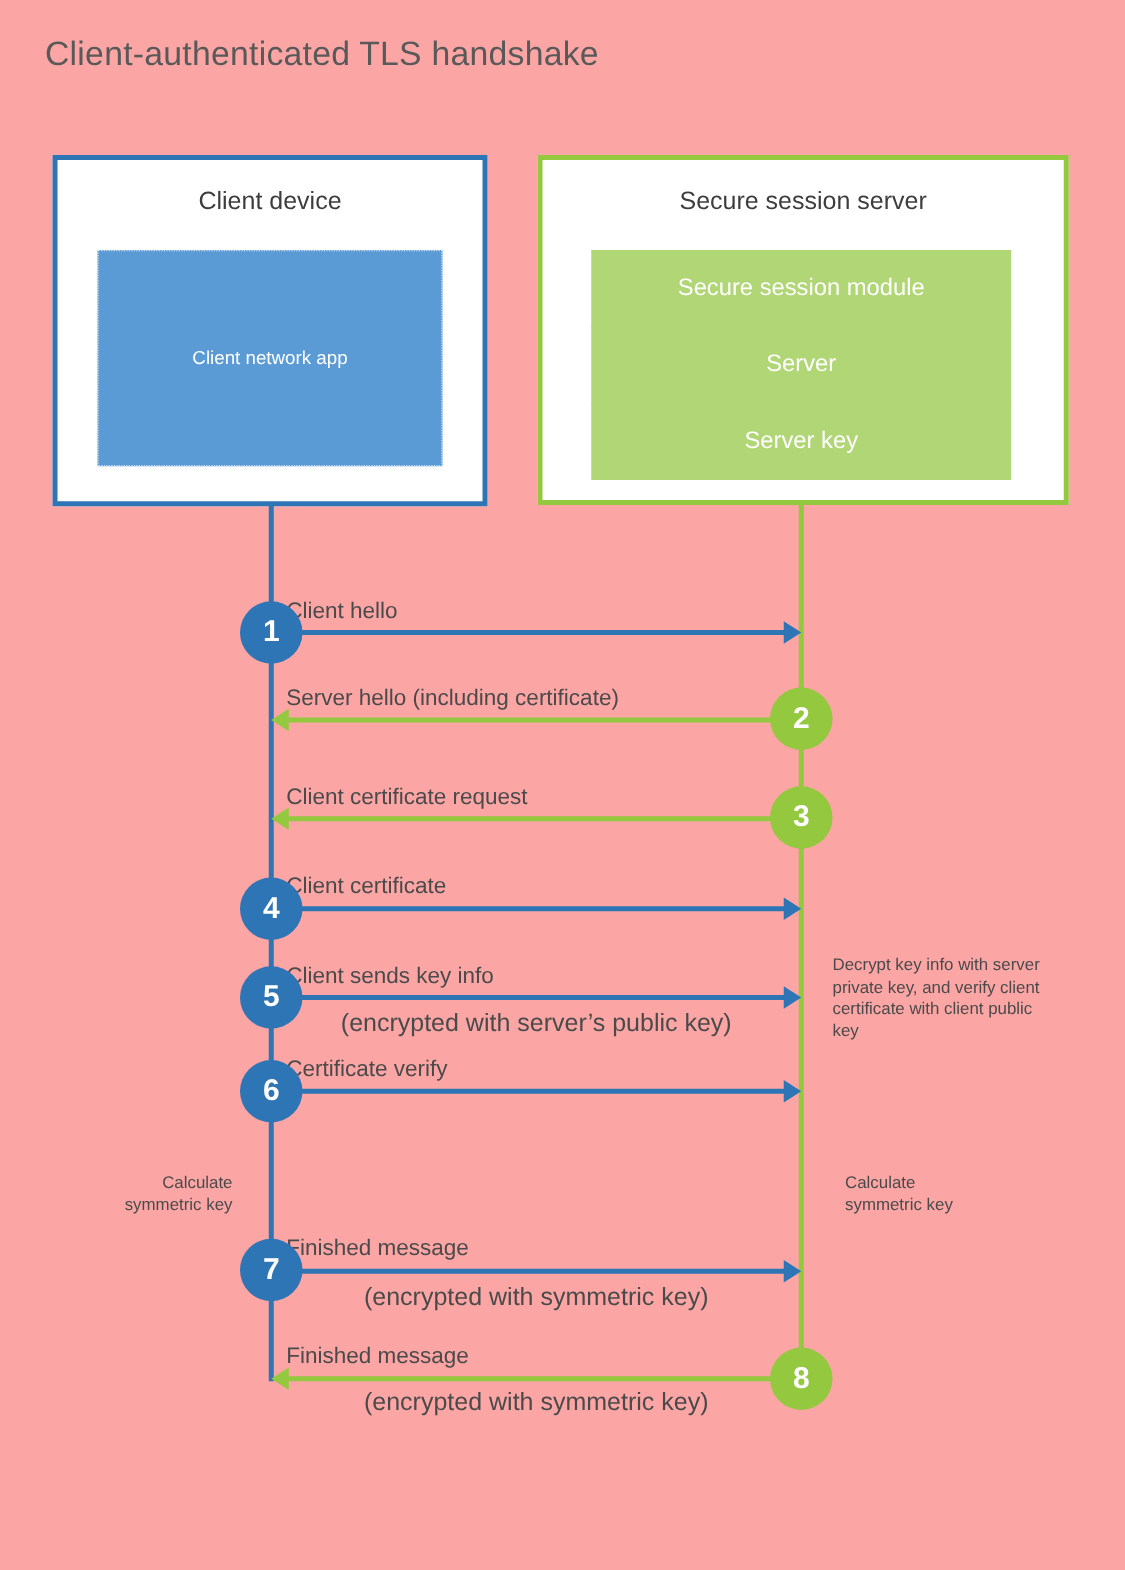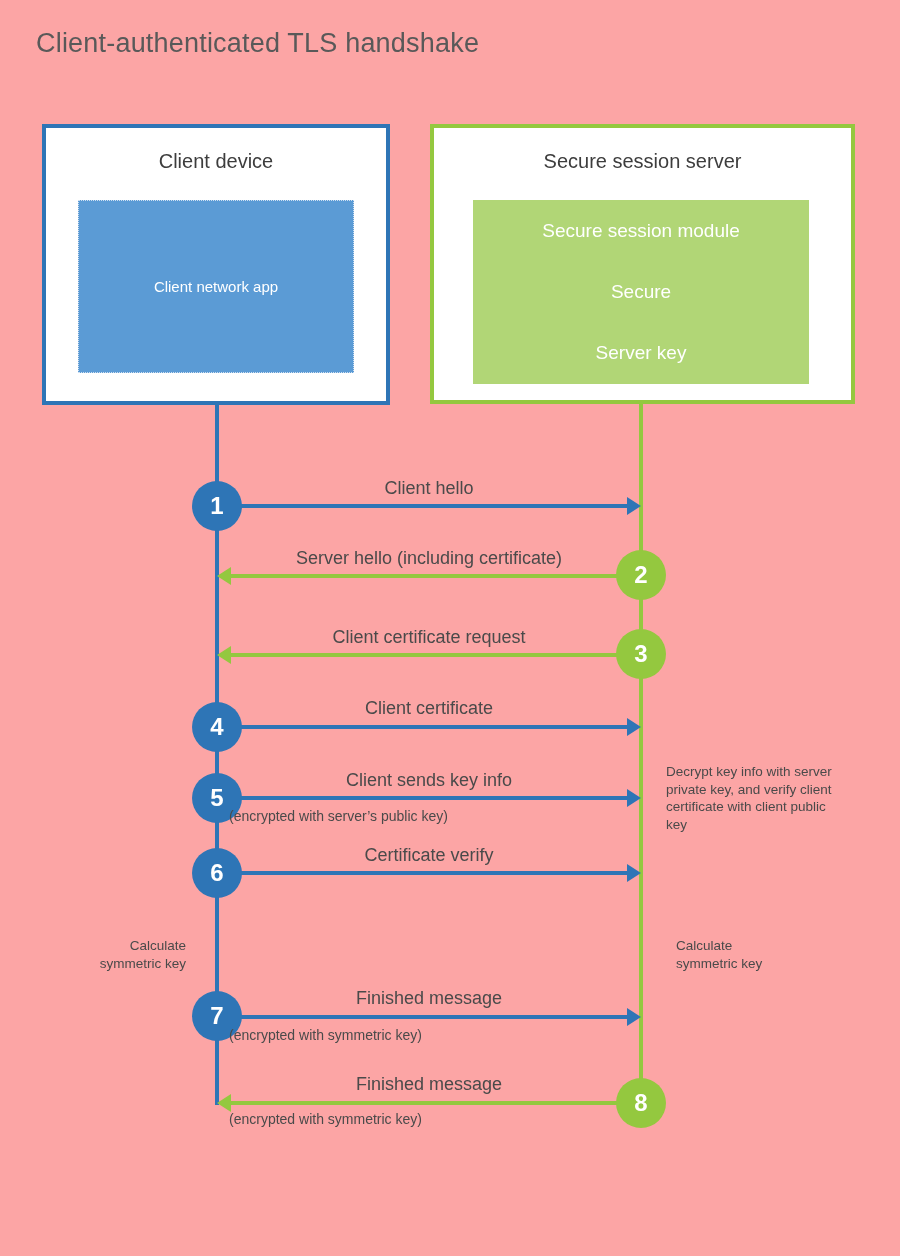--- a/index.html
+++ b/index.html
@@ -38,22 +38,22 @@
   .head{position:absolute;width:0;height:0;border-top:9px solid transparent;border-bottom:9px solid transparent;}
   .head.right{left:627px;border-left:14px solid var(--blue);}
   .head.left{left:217px;border-right:14px solid var(--green);}
   .circle{
     position:absolute;width:50px;height:50px;border-radius:50%;
     display:flex;align-items:center;justify-content:center;
     color:#fff;font-size:24px;font-weight:bold;
   }
   .circle.blue{background:var(--blue);left:192px;}
   .circle.green{background:var(--green);left:616px;}
-  .msg-label{position:absolute;left:229px;width:400px;text-align:center;font-size:18px;color:var(--text-gray);}
-  .msg-sub{position:absolute;left:229px;width:400px;text-align:left;font-size:14px;color:var(--text-gray);}
+  .msg-label{position:absolute;left:229px;width:400px;font-size:18px;color:var(--text-gray);}
+  .msg-sub{position:absolute;left:229px;width:400px;text-align:center;font-size:20px;color:var(--text-gray);}
   .side-note{position:absolute;left:666px;top:763px;width:168px;font-size:13.5px;line-height:1.3;color:var(--text-gray);}
   .calc{position:absolute;top:937px;font-size:13.5px;line-height:1.3;color:var(--text-gray);}
   .calc.left{left:66px;width:120px;text-align:right;}
   .calc.right{left:676px;width:110px;text-align:left;}
 </style>
 </head>
 <body>
 
 <div id="canvas">
 
@@ -63,21 +63,21 @@
     <div class="panel-title">Client device</div>
   </div>
   <div class="app-box">
     <span>Client network app</span>
   </div>
 
   <div class="panel server">
     <div class="panel-title">Secure session server</div>
   </div>
   <div class="bar" style="top:200px">Secure session module</div>
-  <div class="bar" style="top:261px">Secure</div>
+  <div class="bar" style="top:261px">Server</div>
   <div class="bar" style="top:322px">Server key</div>
 
   <div class="vline blue"></div>
   <div class="vline green"></div>
 
   <div class="msg-label" style="top:478px">Client hello</div>
   <div class="arrow-line blue" style="top:504px"></div>
   <div class="head right" style="top:497px"></div>
   <div class="circle blue" style="top:481px">
       <span>1</span>

